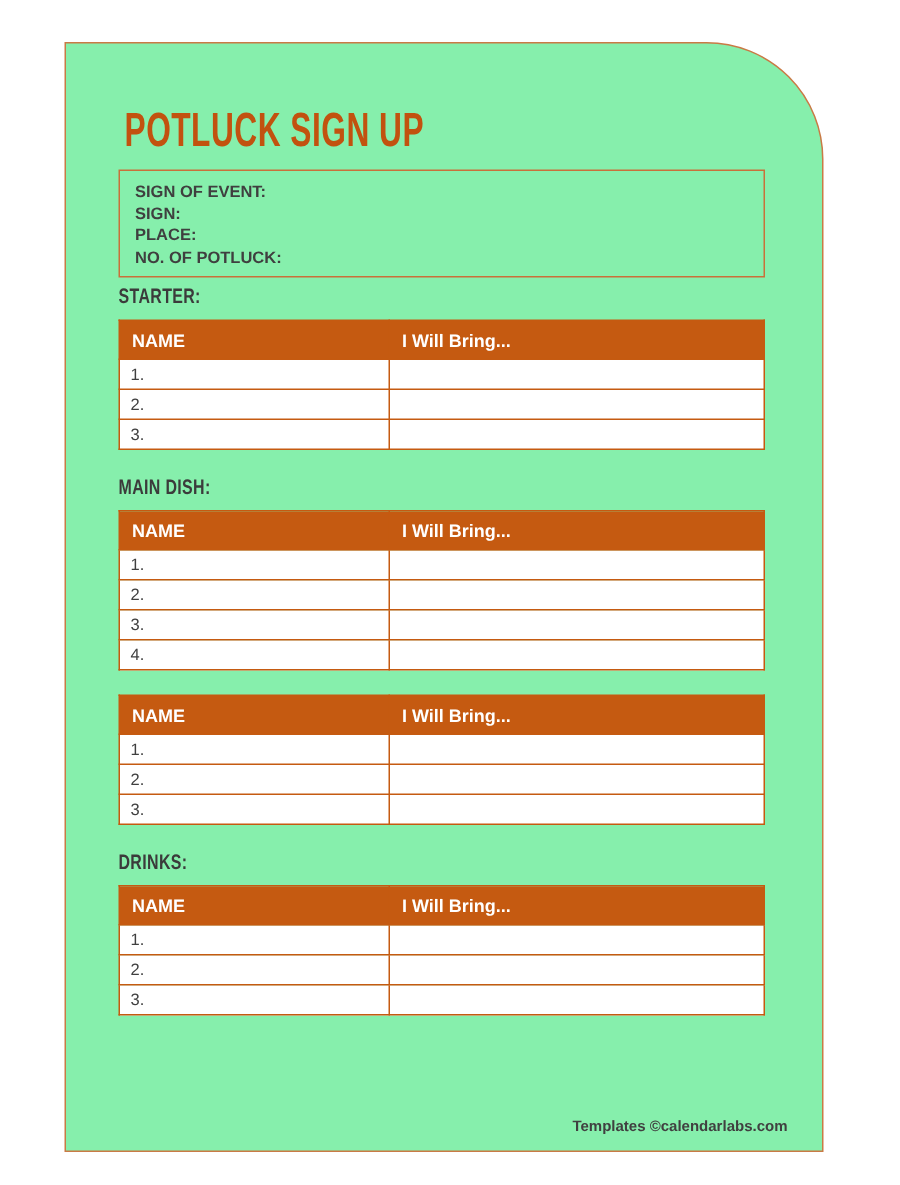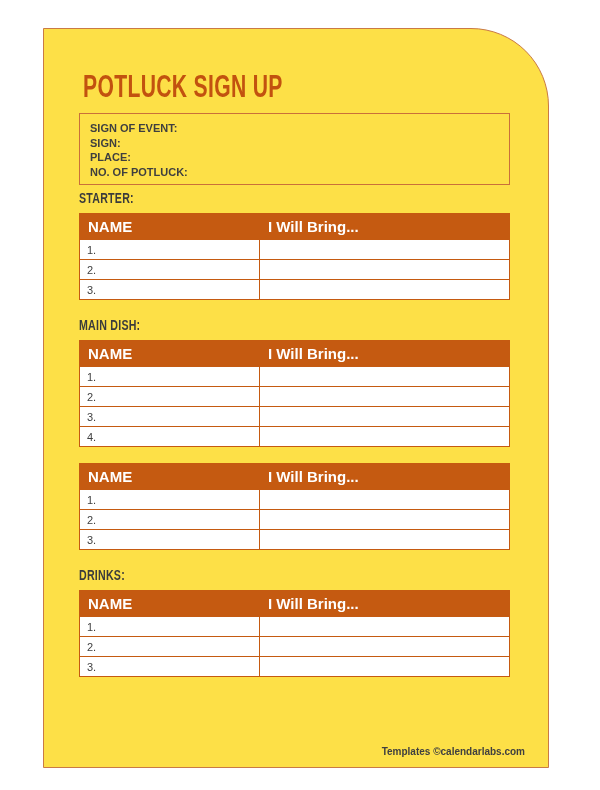--- a/index.html
+++ b/index.html
@@ -8,21 +8,21 @@
     background: #ffffff;
     font-family: "Liberation Sans", sans-serif;
     overflow: hidden;
   }
   .page {
     position: absolute;
     left: 43px; top: 28px;
     width: 506px; height: 740px;
     border: 1.5px solid var(--page-border, #c97a45);
     border-top-right-radius: 78px;
-    background: #fde047;
+    background: #86efac;
   }
   .content {
     padding: 40px 38px 0 35px;
   }
   .doc-title {
     display: inline-block;
     font-size: 32px;
     line-height: 34px;
     font-weight: bold;
     color: var(--title-color, #c2520f);
@@ -60,21 +60,21 @@
   }
   table.signup {
     width: 100%;
     border-collapse: collapse;
     table-layout: fixed;
   }
   table.signup th {
     background: var(--accent, #c55a11);
     border: 1px solid var(--accent, #c55a11);
     color: #ffffff;
-    font-size: 15px;
+    font-size: 12px;
     font-weight: bold;
     text-align: left;
     height: 26px;
     padding: 0 0 0 8px;
   }
   table.signup th.col-name { width: 180px; }
   table.signup td {
     border: 1px solid var(--accent, #c55a11);
     height: 20px;
     font-size: 11px;

